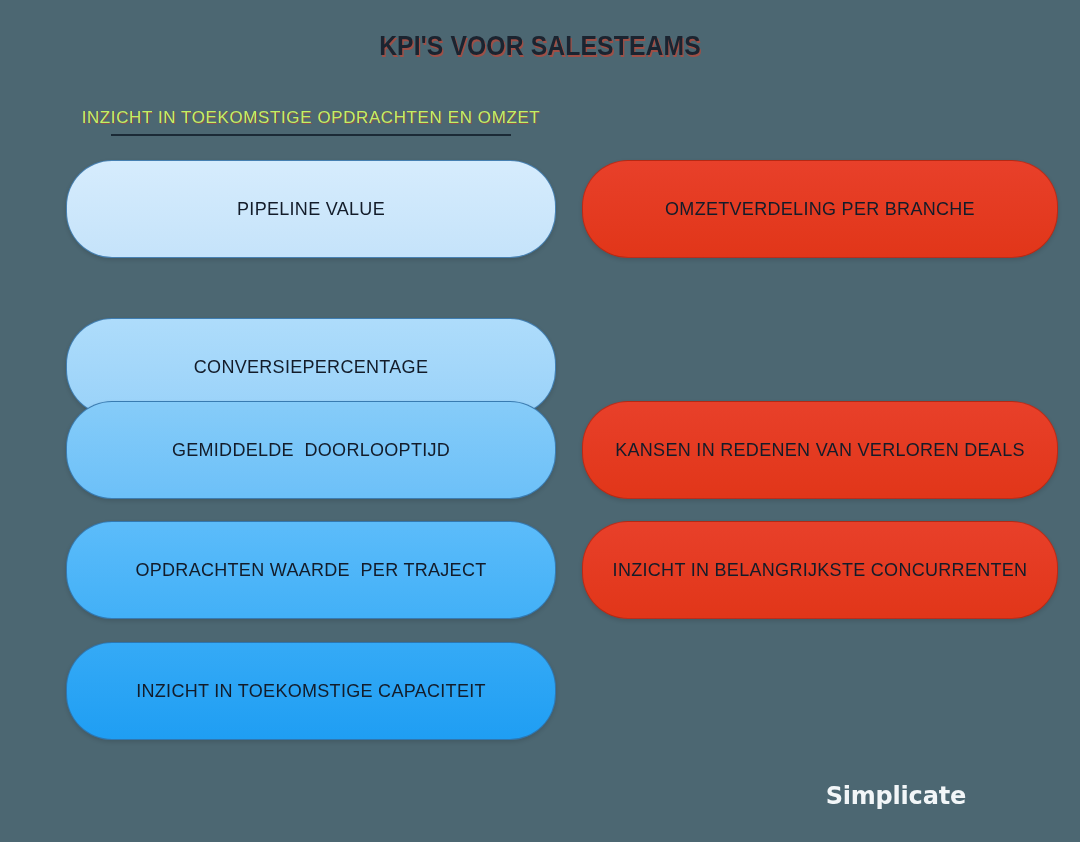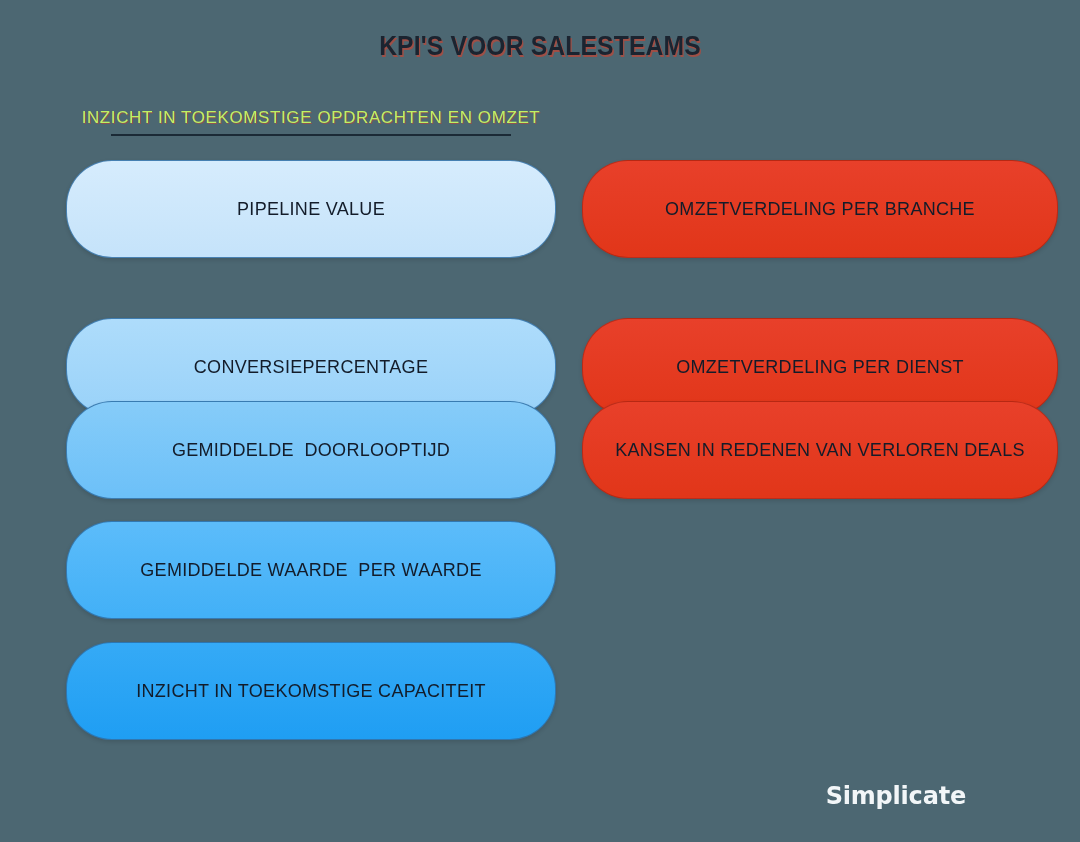--- a/index.html
+++ b/index.html
@@ -136,31 +136,31 @@
   <div class="pill pill-left row-1 blue-1">
     <span class="pill-label">PIPELINE VALUE</span>
   </div>
   <div class="pill pill-left row-2 blue-2">
     <span class="pill-label">CONVERSIEPERCENTAGE</span>
   </div>
   <div class="pill pill-left row-3 blue-3">
     <span class="pill-label">GEMIDDELDE  DOORLOOPTIJD</span>
   </div>
   <div class="pill pill-left row-4 blue-4">
-    <span class="pill-label">GEMIDDELDE WAARDE  PER WAARDE</span>
+    <span class="pill-label">OPDRACHTEN WAARDE  PER TRAJECT</span>
   </div>
   <div class="pill pill-right row-1 red">
     <span class="pill-label">OMZETVERDELING PER BRANCHE</span>
   </div>
 
   <div class="pill pill-left row-5 blue-5">
     <span class="pill-label">INZICHT IN TOEKOMSTIGE CAPACITEIT</span>
   </div>
-  <div class="pill pill-right row-2 red">
-    <span class="pill-label">OMZETVERDELING PER DIENST</span>
-  </div>
   <div class="pill pill-right row-3 red">
     <span class="pill-label">KANSEN IN REDENEN VAN VERLOREN DEALS</span>
+  </div>
+  <div class="pill pill-right row-4 red">
+    <span class="pill-label">INZICHT IN BELANGRIJKSTE CONCURRENTEN</span>
   </div>
 
   <div class="logo">Simplicate</div>
 
 </div>
 
 </body></html>

